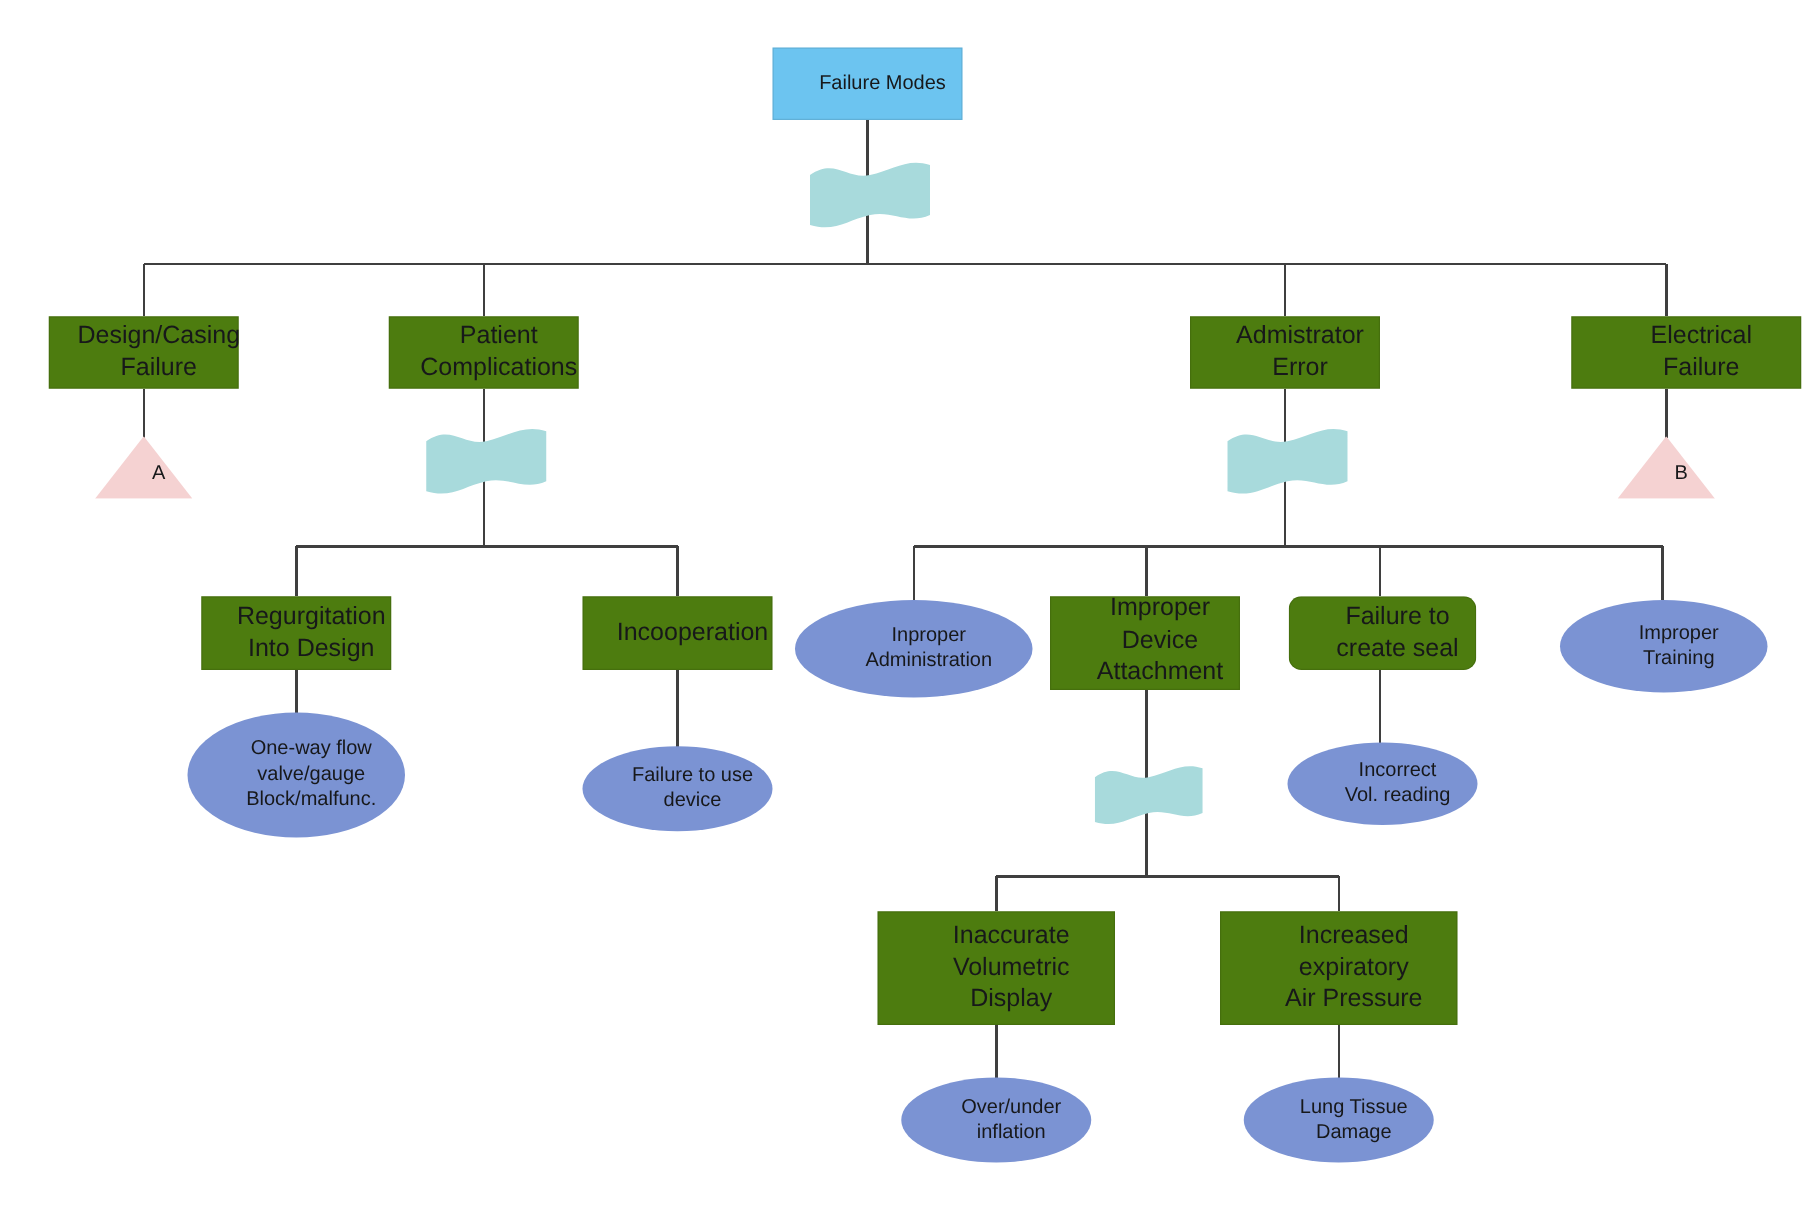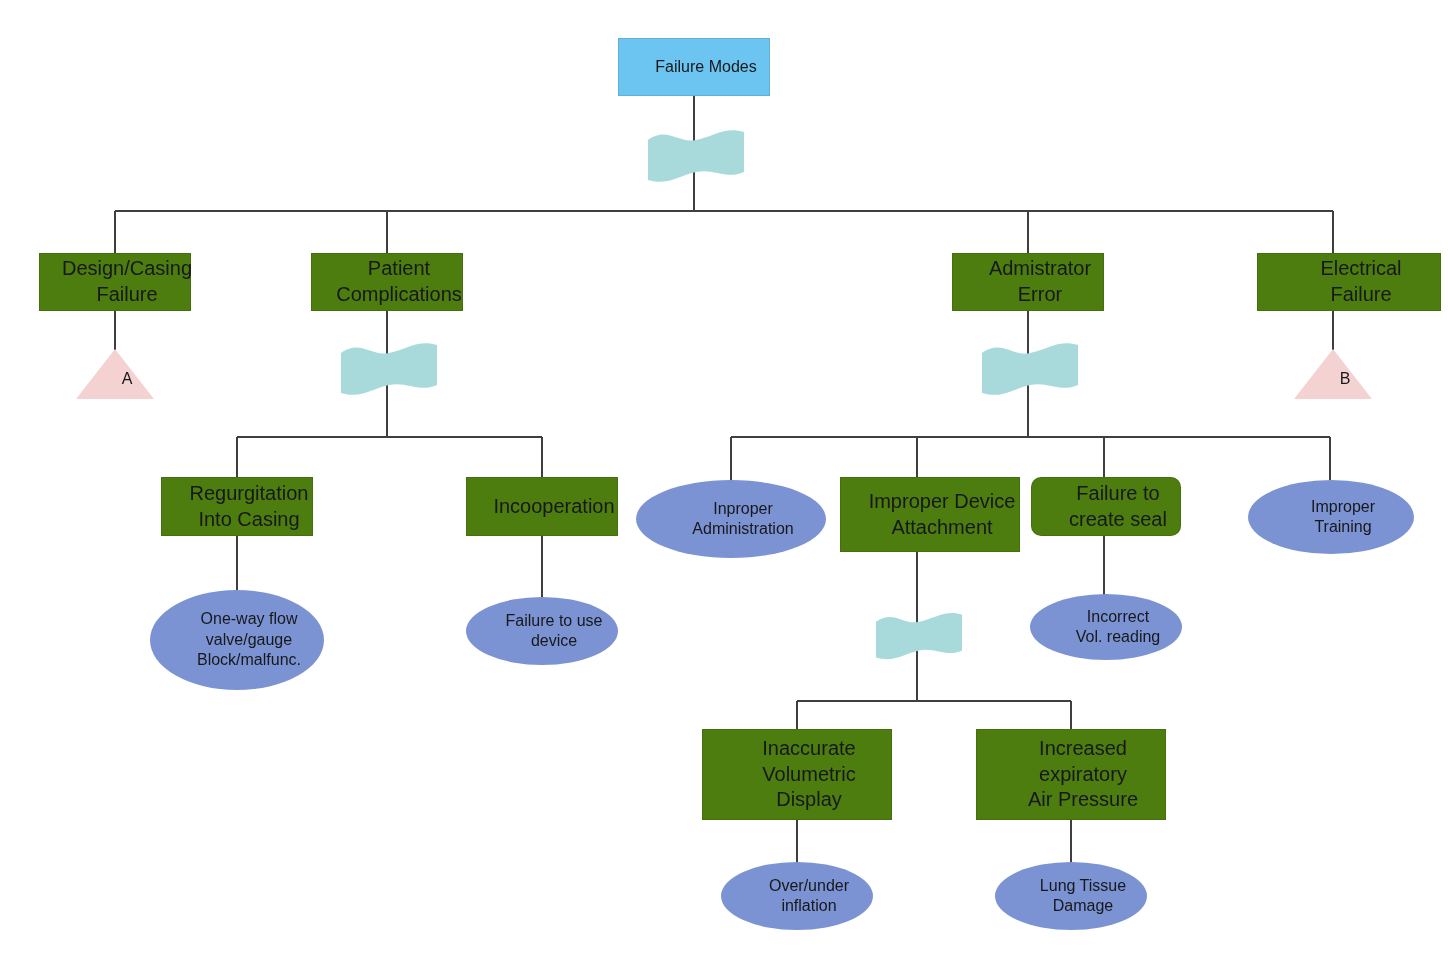--- a/index.html
+++ b/index.html
@@ -174,48 +174,48 @@
     <span class="tri-label">A</span>
   </div>
 
   <div class="node triangle-wrap" style="left:1294px; top:349px; width:78px; height:50px;">
     <span class="tri-shape"></span>
     <span class="tri-label">B</span>
   </div>
 
   <div class="node rect green-rect" style="left:161px; top:477px; width:152px; height:59px;">
     <span>Regurgitation
-Into Casing</span>
+Into Design</span>
   </div>
 
   <div class="node rect green-rect" style="left:466px; top:477px; width:152px; height:59px;">
     <span>Incooperation</span>
   </div>
 
   <div class="node ellipse" style="left:636px; top:480px; width:190px; height:78px;">
     <span>Inproper
 Administration</span>
   </div>
 
-  <div class="node rect green-rect" style="left:840px; top:477px; width:180px; height:75px;">
+  <div class="node rect green-rect" style="left:840px; top:477px; width:152px; height:75px;align-items:flex-end;">
     <span>Improper Device
 Attachment</span>
   </div>
 
   <div class="node rect green-rect" style="left:1031px; top:477px; width:150px; height:59px;border-radius:10px;">
     <span>Failure to
 create seal</span>
   </div>
 
   <div class="node ellipse" style="left:1248px; top:480px; width:166px; height:74px;">
     <span>Improper
 Training</span>
   </div>
 
-  <div class="node ellipse" style="left:150px; top:590px; width:174px; height:100px;">
+  <div class="node ellipse" style="left:150px; top:570px; width:174px; height:100px;">
     <span>One-way flow
 valve/gauge
 Block/malfunc.</span>
   </div>
 
   <div class="node ellipse" style="left:466px; top:597px; width:152px; height:68px;">
     <span>Failure to use
 device</span>
   </div>
 

